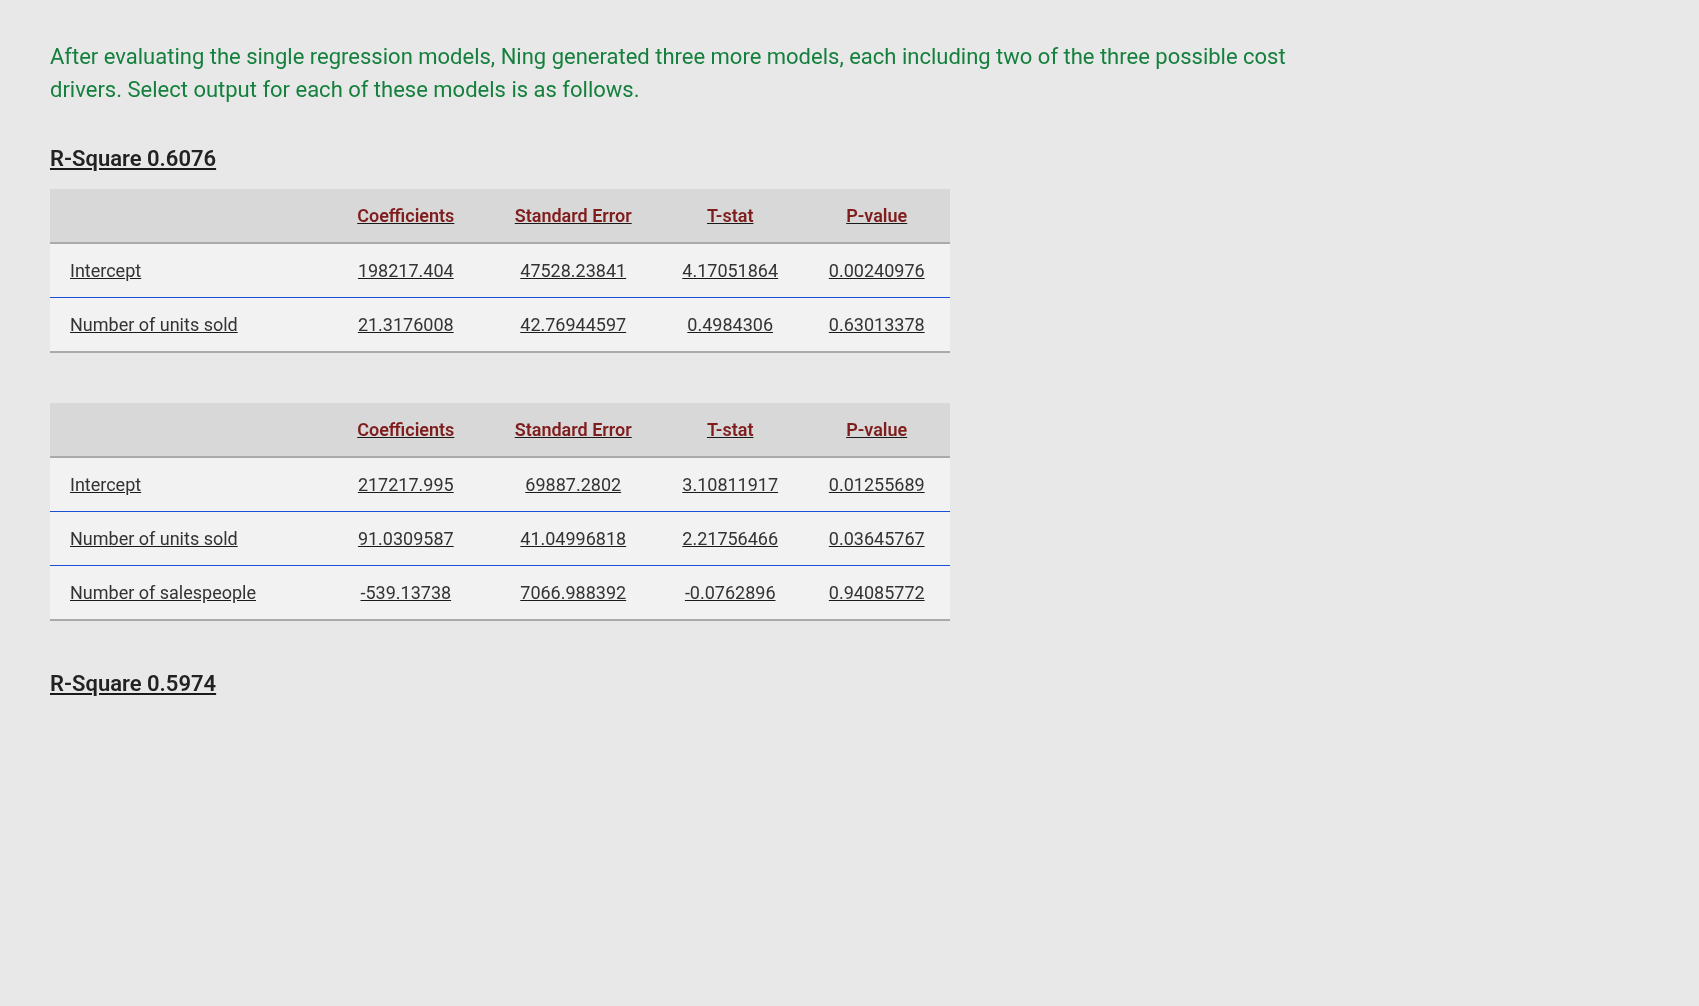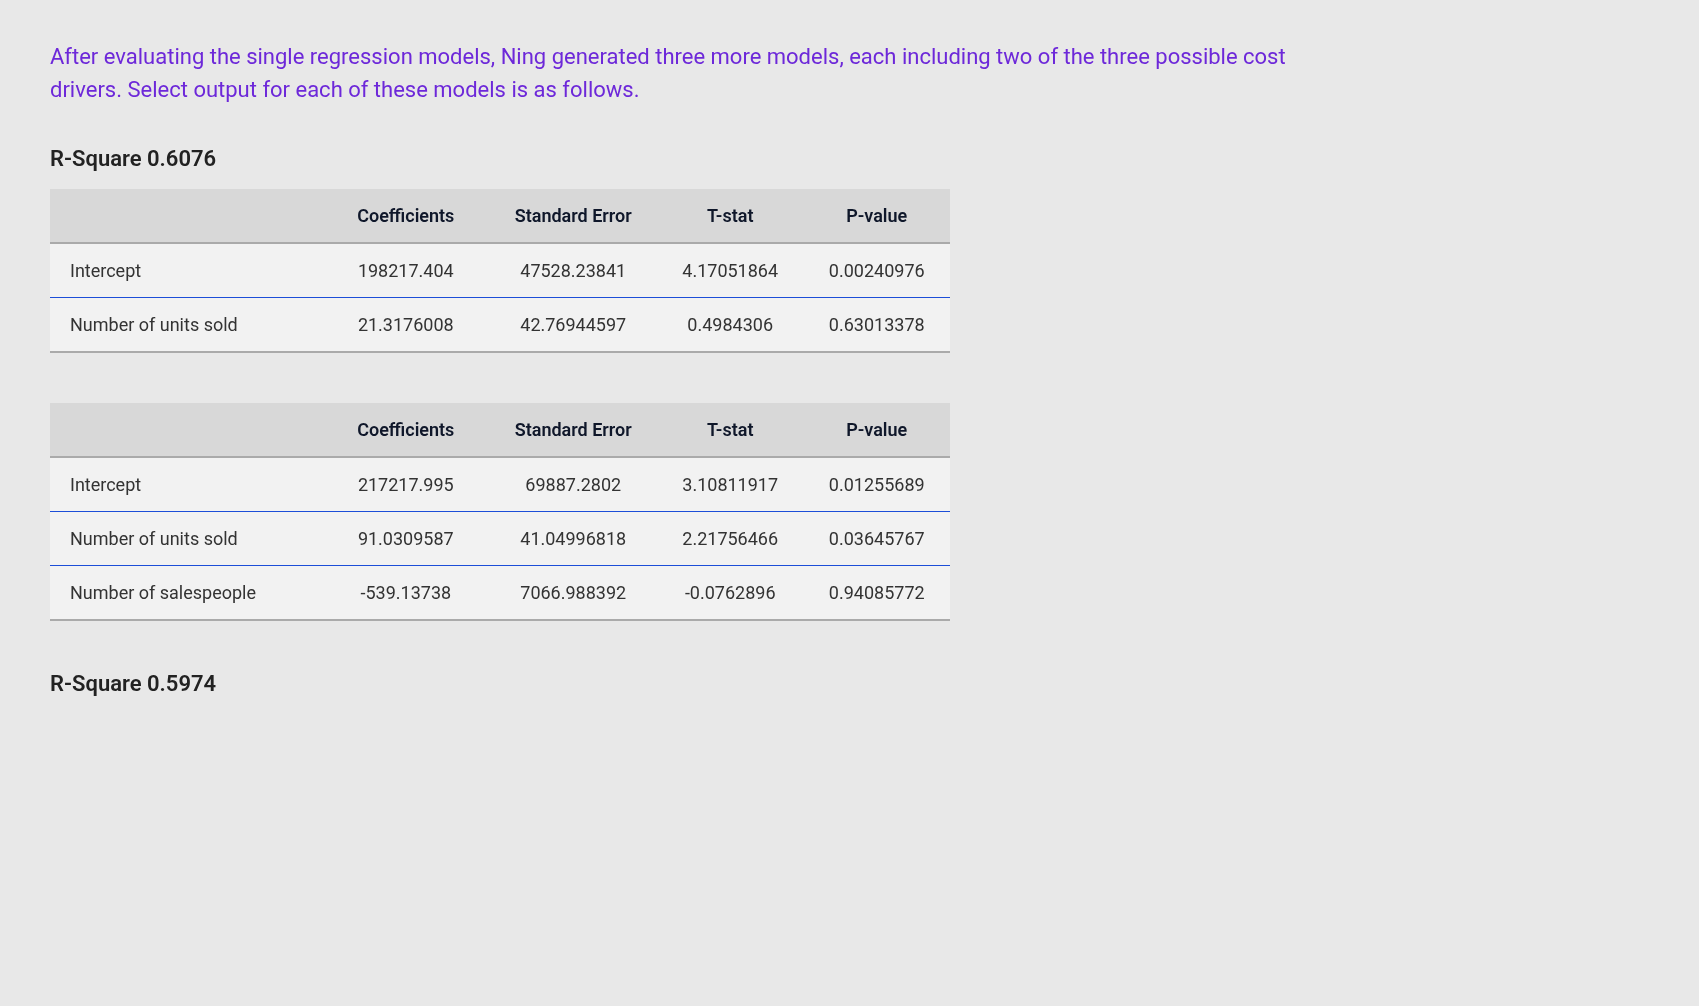--- a/index.html
+++ b/index.html
@@ -13,27 +13,28 @@
       font-family: -apple-system, BlinkMacSystemFont, 'Segoe UI', Roboto, sans-serif;
       color: #1a1a1a;
       padding: 40px 50px;
       min-height: 1006px;
       width: 1699px;
     }
 
     .intro-text {
       font-size: 22px;
       line-height: 1.5;
-      color: #6d28d9;
+      color: #15803d;
       margin-bottom: 40px;
       max-width: 1300px;
     }
 
     .section {
       margin-bottom: 50px;
+      text-decoration: underline;
     }
 
     .r-square-label {
       font-size: 22px;
       font-weight: 600;
       color: #222;
       margin-bottom: 18px;
     }
 
     .regression-table {
@@ -43,21 +44,21 @@
     }
 
     .regression-table thead tr {
       background-color: #d8d8d8;
     }
 
     .regression-table th {
       padding: 16px 20px;
       font-size: 18px;
       font-weight: 600;
-      color: #0f172a;
+      color: #7f1d1d;
       text-align: left;
       border-bottom: 2px solid #aaa;
     }
 
     .regression-table th:not(:first-child) {
       text-align: center;
     }
 
     .regression-table td {
       padding: 16px 20px;

